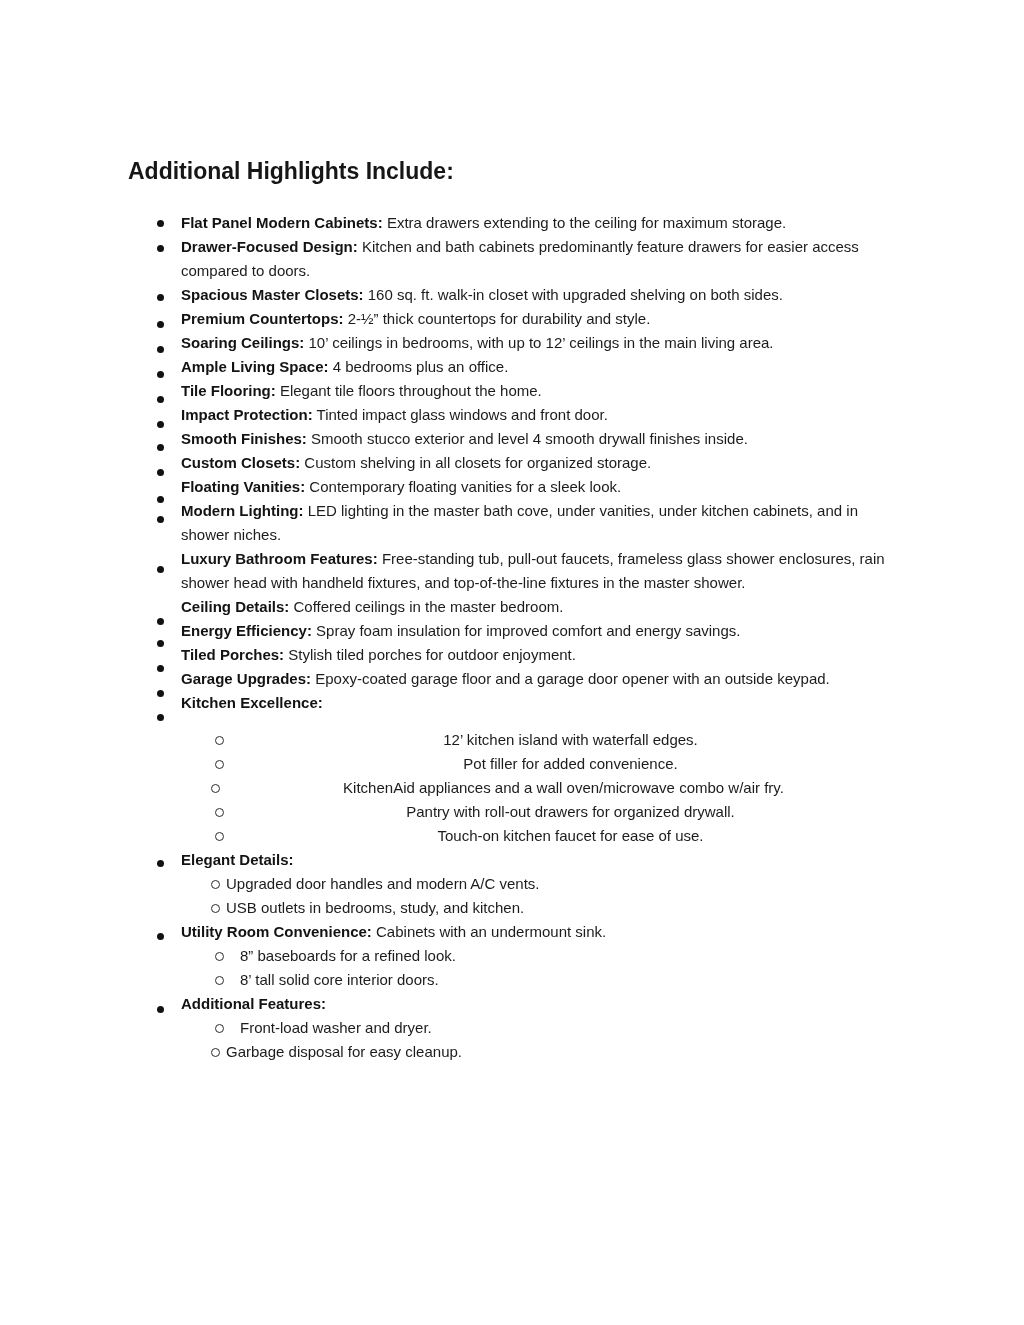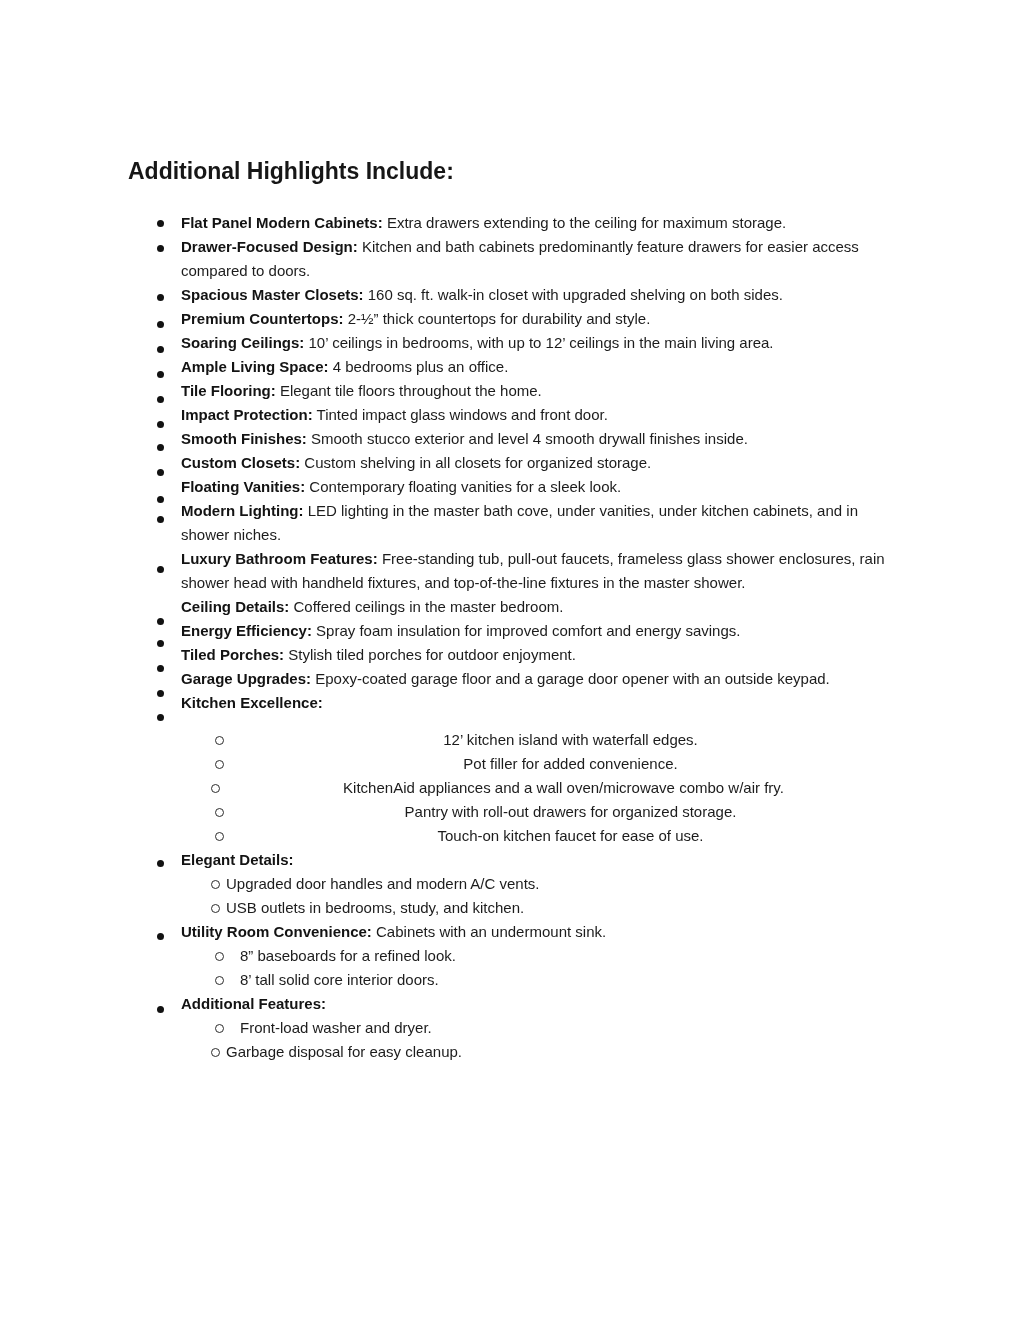--- a/index.html
+++ b/index.html
@@ -122,21 +122,21 @@
       </div>
       <div class="item">
         <div class="li"><span class="dot" style="transform: translateY(14px);"></span><span class="lbl">Garage Upgrades:</span> <span>Epoxy-coated garage floor and a garage door opener with an outside keypad.</span></div>
       </div>
       <div class="item">
         <div class="li"><span class="dot" style="transform: translateY(14px);"></span><span class="lbl">Kitchen Excellence:</span></div>
         <div class="subs gap">
           <div class="sub wide"><span class="circle"></span><span>12’ kitchen island with waterfall edges.</span></div>
           <div class="sub wide"><span class="circle"></span><span>Pot filler for added convenience.</span></div>
           <div class="sub tight"><span class="circle"></span><span>KitchenAid appliances and a wall oven/microwave combo w/air fry.</span></div>
-          <div class="sub wide"><span class="circle"></span><span>Pantry with roll-out drawers for organized storage.</span></div>
+          <div class="sub wide"><span class="circle"></span><span>Pantry with roll-out drawers for organized drywall.</span></div>
           <div class="sub wide"><span class="circle"></span><span>Touch-on kitchen faucet for ease of use.</span></div>
         </div>
       </div>
       <div class="item">
         <div class="li"><span class="dot" style="transform: translateY(3px);"></span><span class="lbl">Elegant Details:</span></div>
         <div class="subs">
           <div class="sub tight"><span class="circle"></span><span>Upgraded door handles and modern A/C vents.</span></div>
           <div class="sub tight"><span class="circle"></span><span>USB outlets in bedrooms, study, and kitchen.</span></div>
         </div>
       </div>

